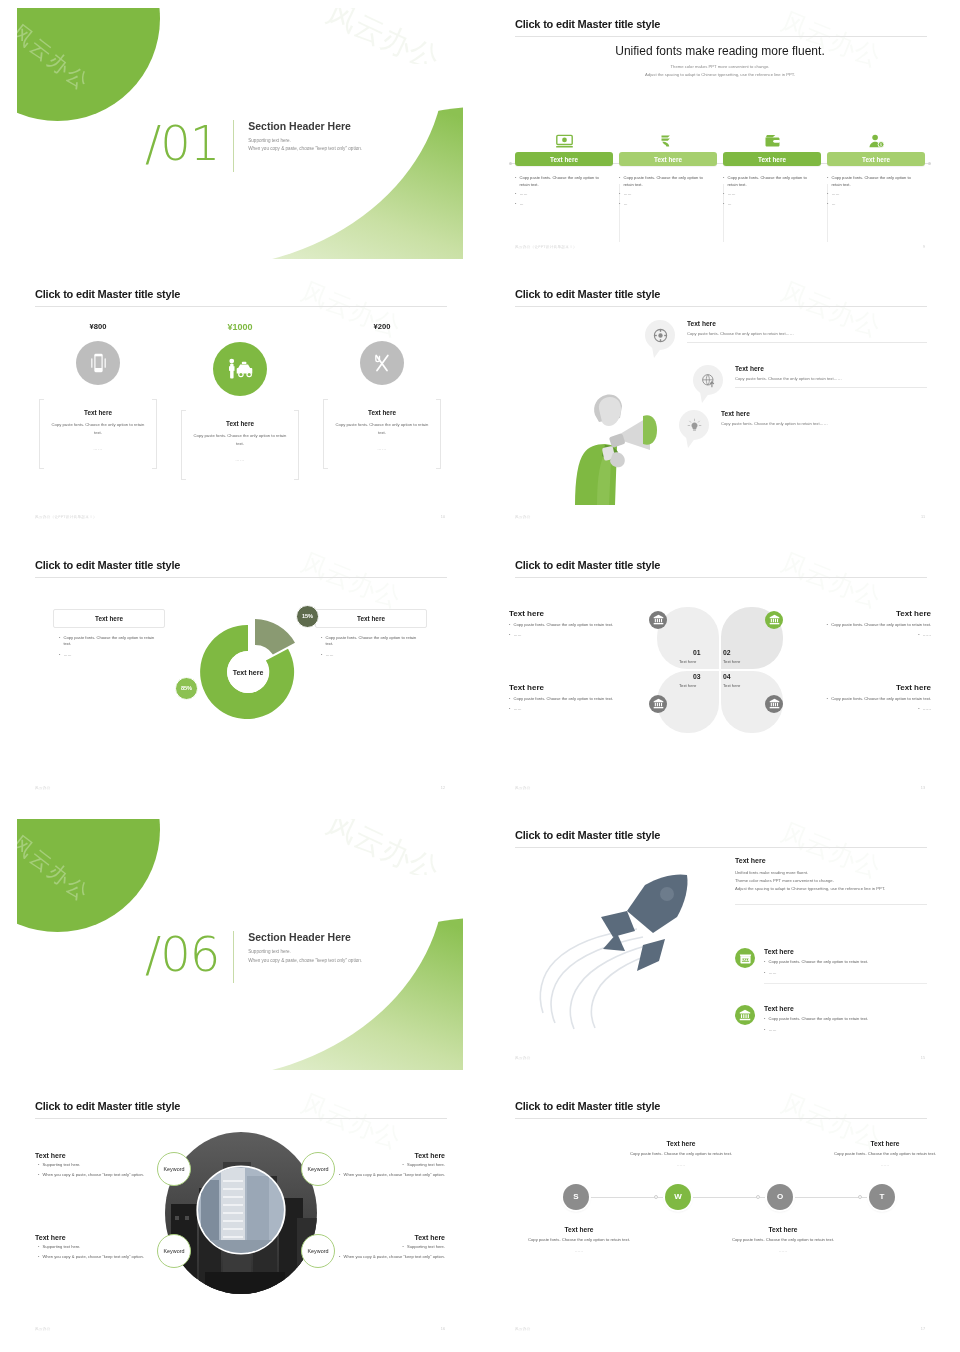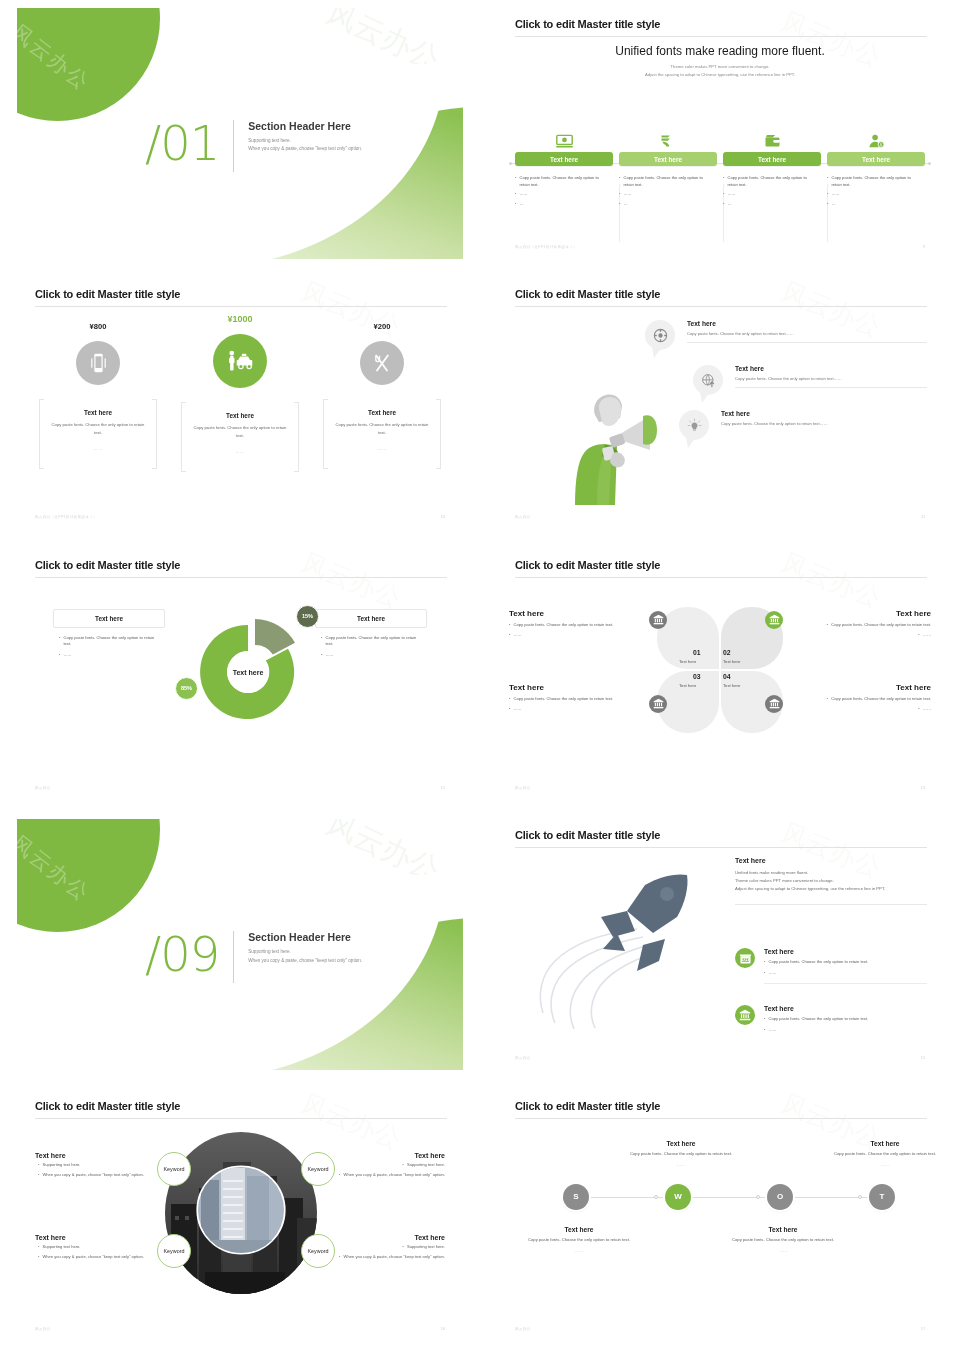--- a/index.html
+++ b/index.html
@@ -376,21 +376,21 @@
               <path d="M2 7v10M18 7v10" stroke="#fff" stroke-width="1.4" stroke-linecap="round"></path>
             </svg>
         </div>
         <div class="p-card">
           <div class="p-h">Text here</div>
           <div class="p-b">Copy paste fonts. Choose the only option to retain text.</div>
           <div class="p-d">……</div>
         </div>
       </div>
 
-      <div class="p-col" style="left:164px; top:36px">
+      <div class="p-col" style="left:164px; top:44px">
         <div class="p-price hl">¥1000</div>
         <div class="p-circ" style="background:#7fb942; width:54px; height:54px">
           <svg width="28" height="22" viewBox="0 0 30 24">
               <circle cx="6" cy="3.4" r="2.6" fill="#fff"></circle>
               <rect x="4.2" y="6.4" width="3.8" height="16" rx="1" fill="#fff"></rect>
               <path d="M3 9h6v5H3z" fill="#fff"></path>
               <path d="M13 11l2.2-4h8.6l2.2 4h1.4a1 1 0 0 1 1 1v5h-17v-5a1 1 0 0 1 1-1z" fill="#fff"></path>
               <circle cx="16" cy="18" r="2.4" fill="#7fb942" stroke="#fff" stroke-width="1.3"></circle>
               <circle cx="25" cy="18" r="2.4" fill="#7fb942" stroke="#fff" stroke-width="1.3"></circle>
               <rect x="17" y="4" width="5" height="2.6" rx="1" fill="#fff"></rect>
@@ -673,21 +673,21 @@
   </div>
 
   <div class="slide">
     <div class="inner sec-slide">
       <div class="sec-circle"></div>
       <div class="sec-wm">风云办公</div>
       <div class="sec-wm2">风云办公</div>
       <div class="sec-swoosh"></div>
       <div class="sec-swoosh-mask"></div>
       <div class="sec-body">
-        <div class="sec-num">/09</div>
+        <div class="sec-num">/06</div>
         <div class="sec-rule"></div>
         <div>
           <div class="sec-title">Section Header Here</div>
           <div class="sec-sub">Supporting text here.</div>
           <div class="sec-sub">When you copy &amp; paste, choose "keep text only" option.</div>
         </div>
       </div>
     </div>
   </div>
 

